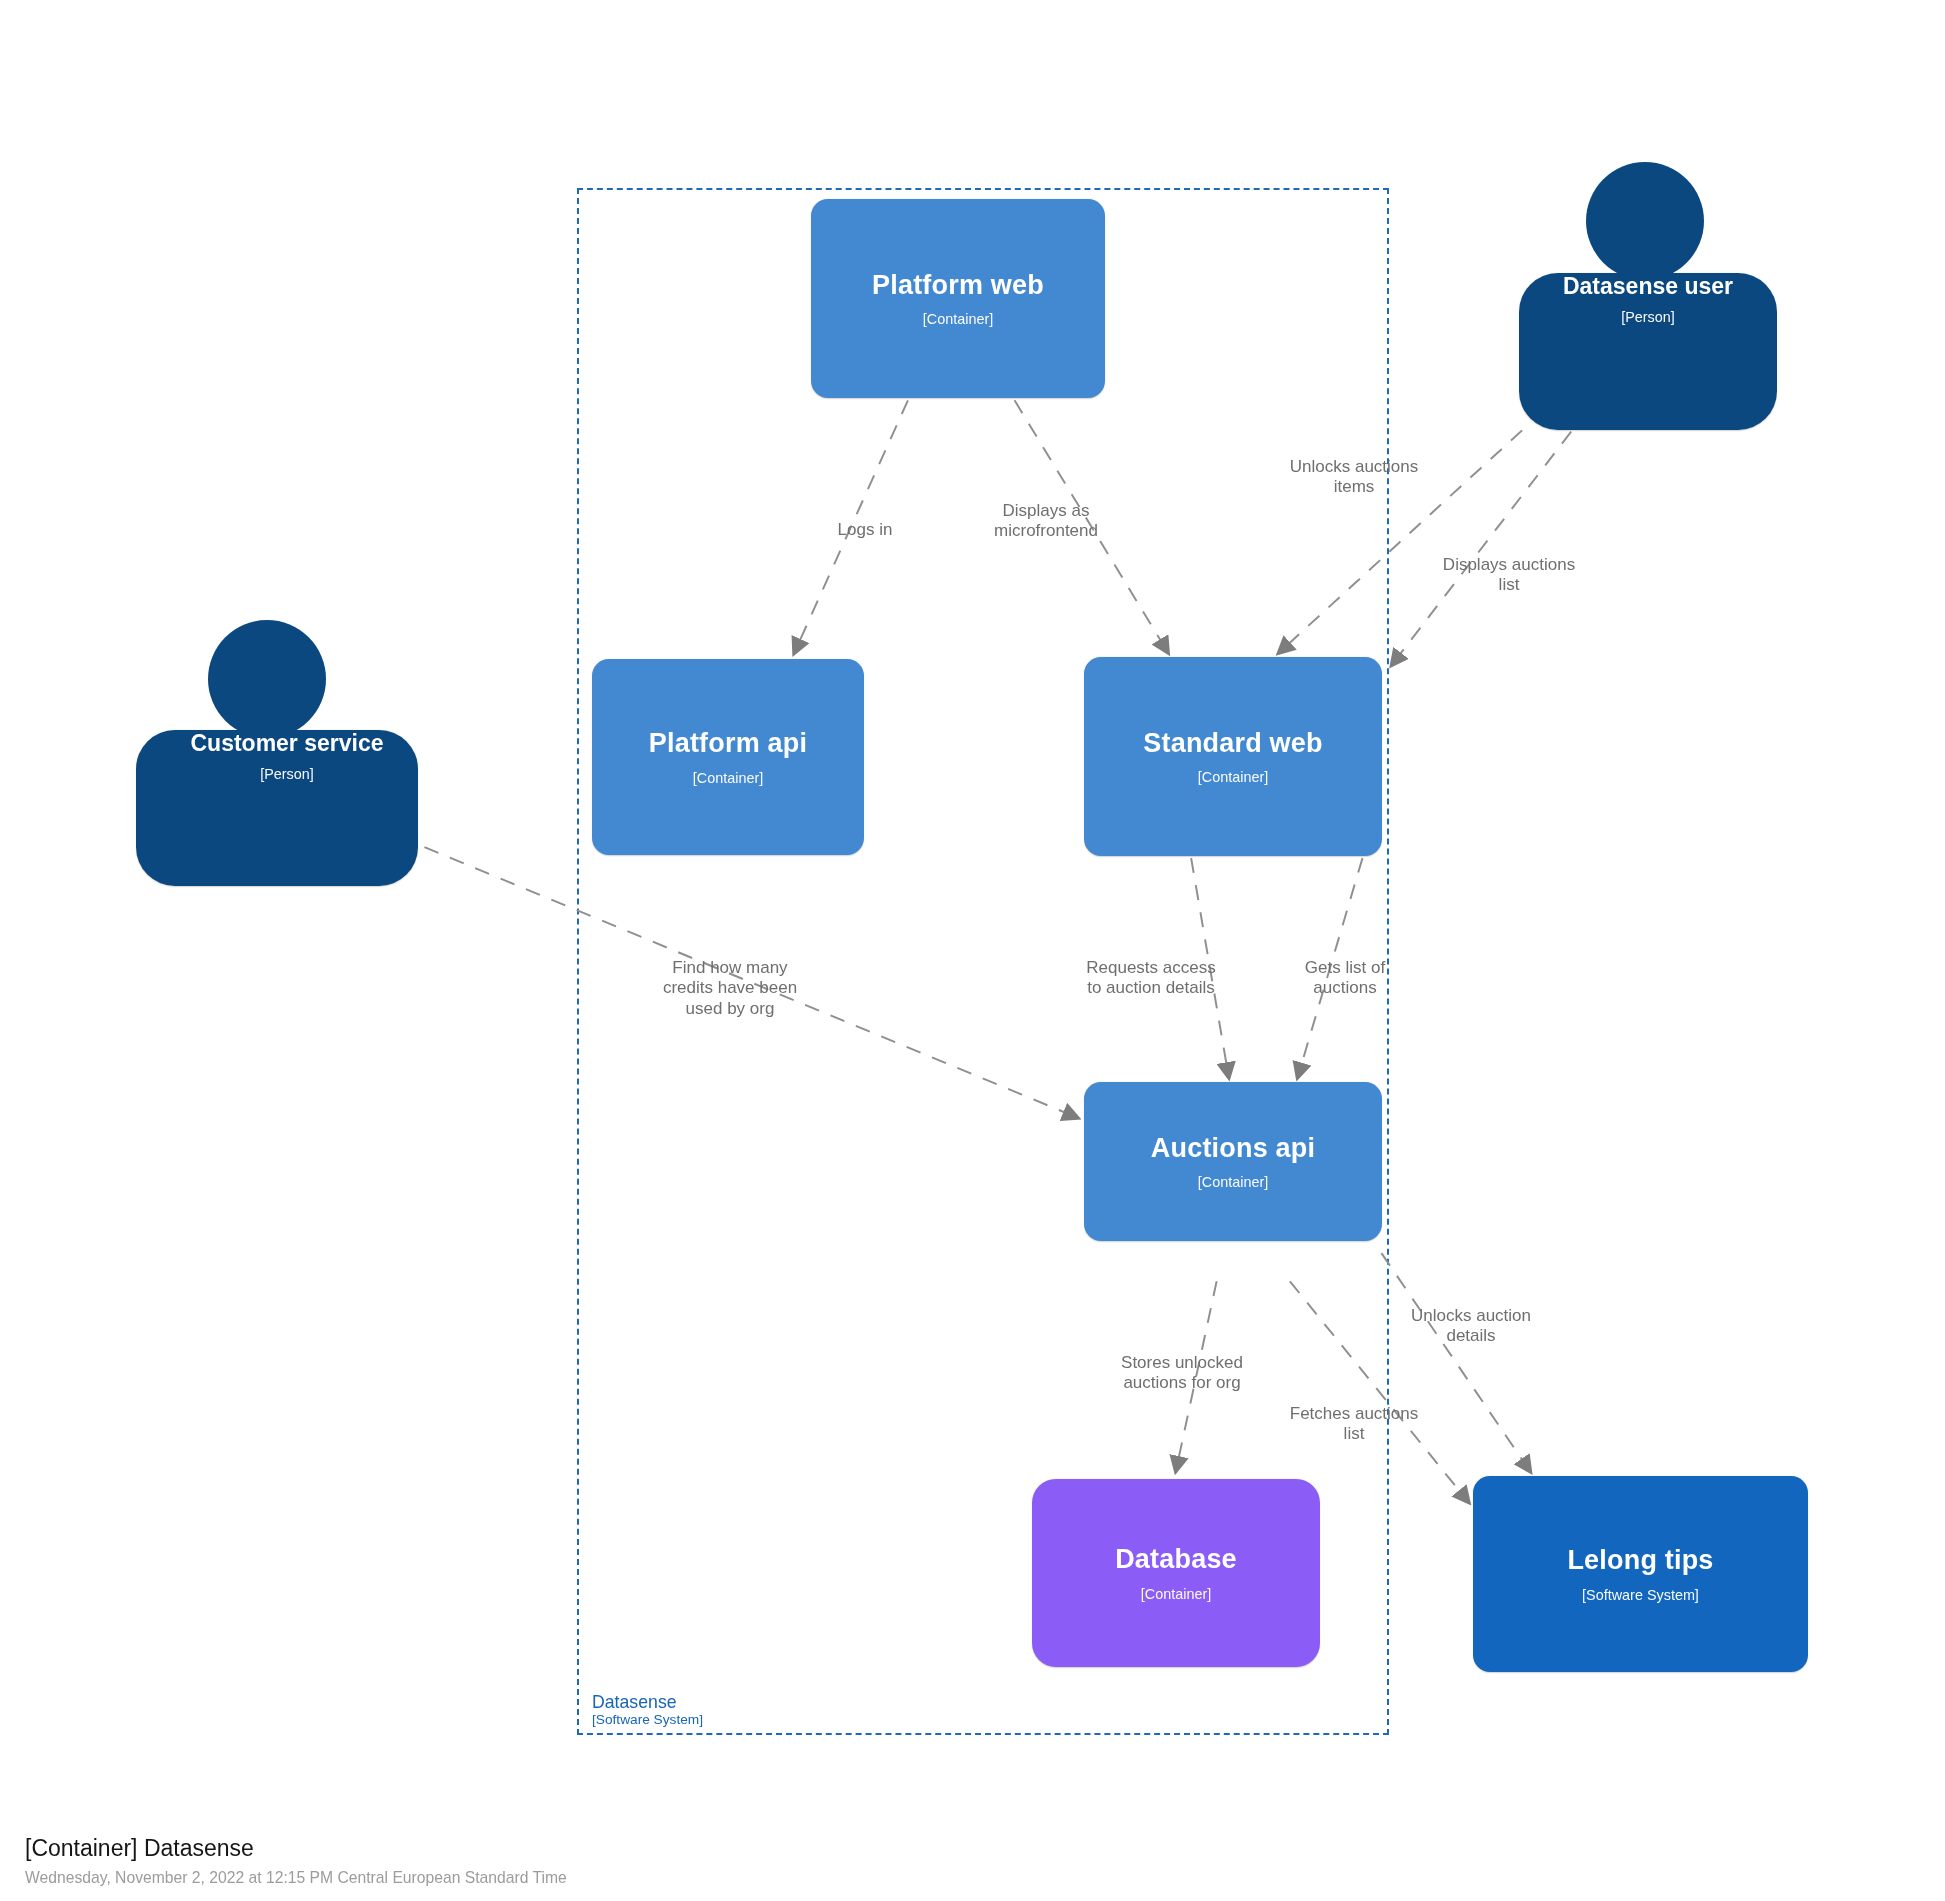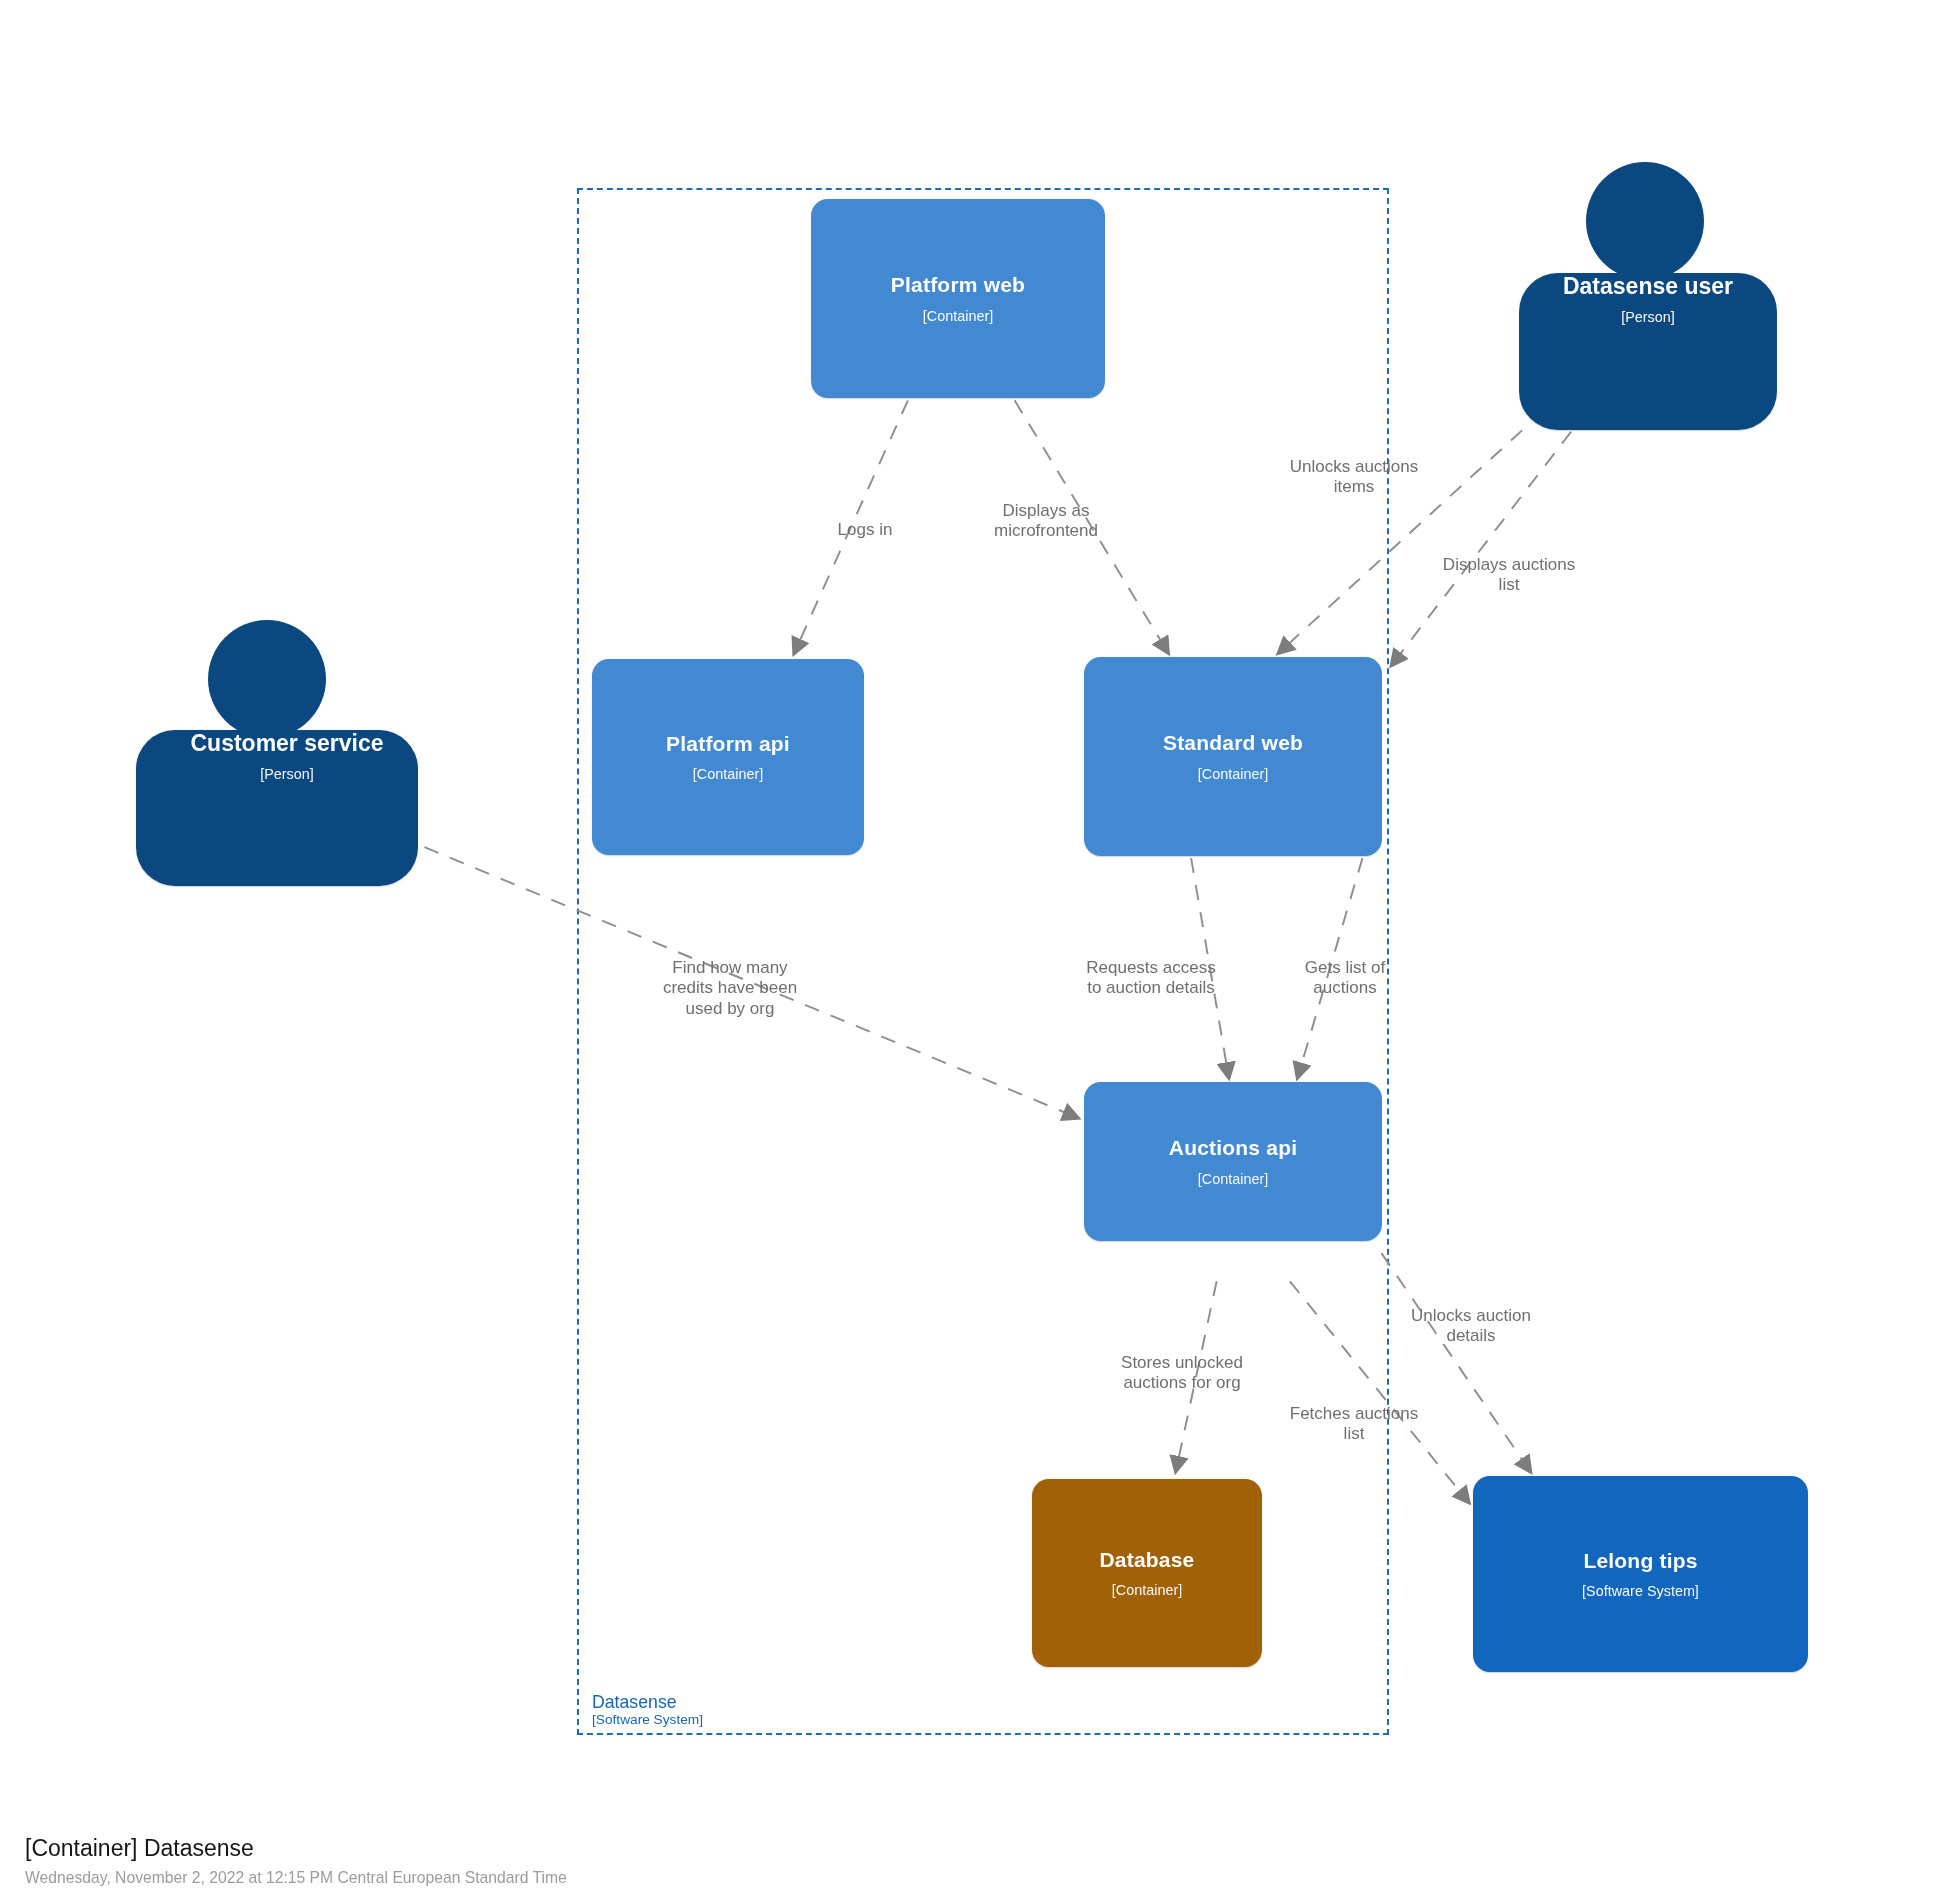--- a/index.html
+++ b/index.html
@@ -16,21 +16,21 @@
     position:absolute;left:13px;bottom:5.2px;text-align:left;line-height:1.15;
   }
   .boundary-label .b-name{color:#1766B6;font-size:17.7px;}
   .boundary-label .b-type{color:#1766B6;font-size:13.7px;}
   
   .node{
     position:absolute;border-radius:17px;color:#fff;display:flex;flex-direction:column;
     align-items:center;justify-content:center;text-align:center;gap:10.5px;
     box-shadow:0 0.7px 1.3px rgba(0,0,0,0.18);
   }
-  .node .n-title{font-size:21px;font-weight:700;letter-spacing:0.2px;}
+  .node .n-title{font-size:27px;font-weight:700;letter-spacing:0.2px;}
   .node .n-sub{font-size:14.4px;opacity:0.97;}
   
   .person{position:absolute;}
   .person .p-head{position:absolute;border-radius:50%;}
   .person .p-body{
     position:absolute;border-radius:39px;color:#fff;display:flex;flex-direction:column;
     align-items:center;justify-content:flex-start;text-align:center;gap:9.2px;
     box-shadow:0 0.7px 1.3px rgba(0,0,0,0.18);
   }
   .person .n-title{font-size:23px;font-weight:700;}
@@ -112,21 +112,21 @@
         <div class="n-sub">[Container]</div>
       </div>
       <div class="node" style="left: 1084px; top: 657px; width: 298px; height: 199px; background: rgb(66, 137, 210);">
         <div class="n-title">Standard web</div>
         <div class="n-sub">[Container]</div>
       </div>
       <div class="node" style="left: 1084px; top: 1082px; width: 298px; height: 159px; background: rgb(66, 137, 210);">
         <div class="n-title">Auctions api</div>
         <div class="n-sub">[Container]</div>
       </div>
-      <div class="node" style="left: 1032px; top: 1479px; width: 230px; height: 188px; background: #a16207;">
+      <div class="node" style="left: 1032px; top: 1479px; width: 288px; height: 188px; background: #8b5cf6; border-radius: 24px;">
         <div class="n-title">Database</div>
         <div class="n-sub">[Container]</div>
       </div>
       <div class="node" style="left: 1473px; top: 1476px; width: 335px; height: 196px; background: rgb(18, 102, 190);">
         <div class="n-title">Lelong tips</div>
         <div class="n-sub">[Software System]</div>
       </div>
       <div class="person">
         <div class="p-head" style="left: 208px; top: 620px; width: 118px; height: 118px; background: rgb(12, 72, 128);"></div>
         <div class="p-body" style="left: 136px; top: 730px; width: 262px; height: 156px; background: rgb(12, 72, 128); padding-left: 20px;">

